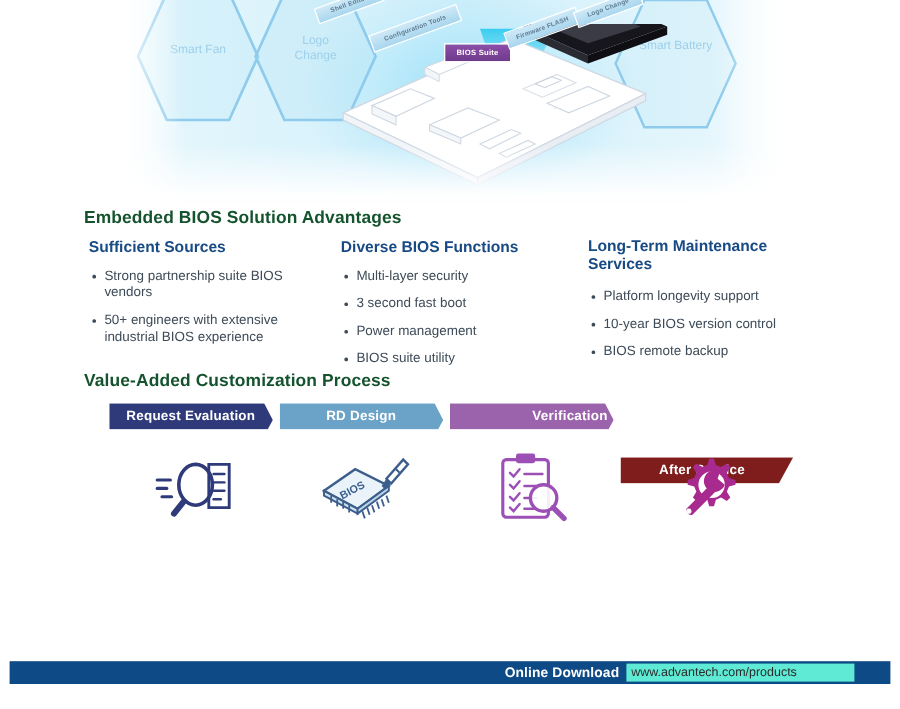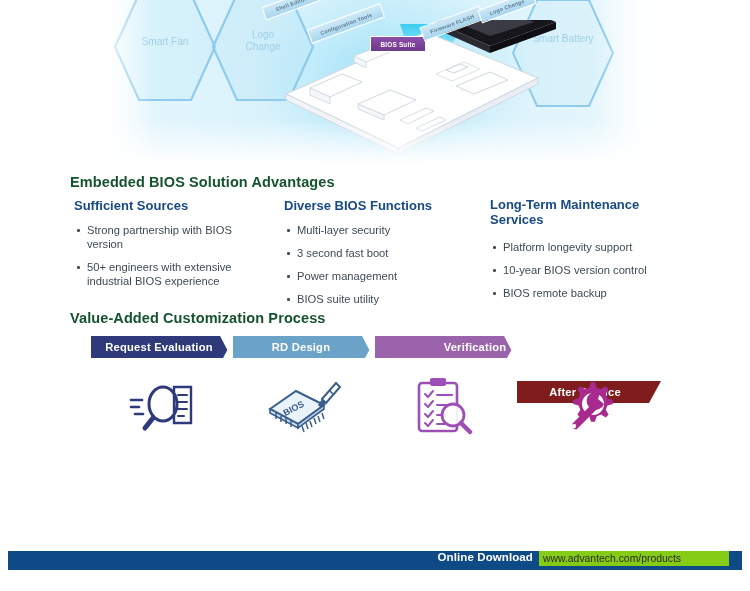--- a/index.html
+++ b/index.html
@@ -82,28 +82,28 @@
     position:absolute;left:0;top:36px;width:174px;height:80px;
     display:flex;align-items:center;justify-content:center;
   }
   .tail{
     position:absolute;top:0;width:42px;height:125px;
   }
 
   
   .footbar{
     position:absolute;left:8px;top:551px;width:734px;height:19px;
-    background:#0e4a86;display:flex;justify-content:flex-end;
+    background:#0e4a86;display:flex;align-items:center;justify-content:flex-end;
   }
   .foot-label{
     color:#ffffff;font-size:11.5px;font-weight:bold;letter-spacing:.1px;
     margin-right:6px;
   }
   .foot-url{
-    width:186px;height:15px;background:#84cc16;border:0;margin-right:13px;
+    width:186px;height:15px;background:#5eead4;border:0;margin-right:30px;
     color:#2a2a2a;font-size:10.4px;font-family:"Liberation Sans",sans-serif;
     padding:0 0 0 4px;line-height:15px;
   }
 </style>
 </head>
 <body>
 
 <div class="hero">
   <div class="hero-bg"></div>
 
@@ -175,21 +175,21 @@
   <div class="hero-fade-l"></div>
   <div class="hero-fade-r"></div>
   <div class="hero-fade-b"></div>
 </div>
 
 <div class="sec-title" style="left:70px;top:174px;">Embedded BIOS Solution Advantages</div>
 
 <div class="col" style="left:74px;top:198px;width:185px;">
   <h3>Sufficient Sources</h3>
   <ul>
-    <li>Strong partnership with BIOS version</li>
+    <li>Strong partnership suite BIOS vendors</li>
     <li>50+ engineers with extensive industrial BIOS experience</li>
   </ul>
 </div>
 
 <div class="col" style="left:284px;top:198px;width:190px;">
   <h3>Diverse BIOS Functions</h3>
   <ul>
     <li>Multi-layer security</li>
     <li>3 second fast boot</li>
     <li>Power management</li>

